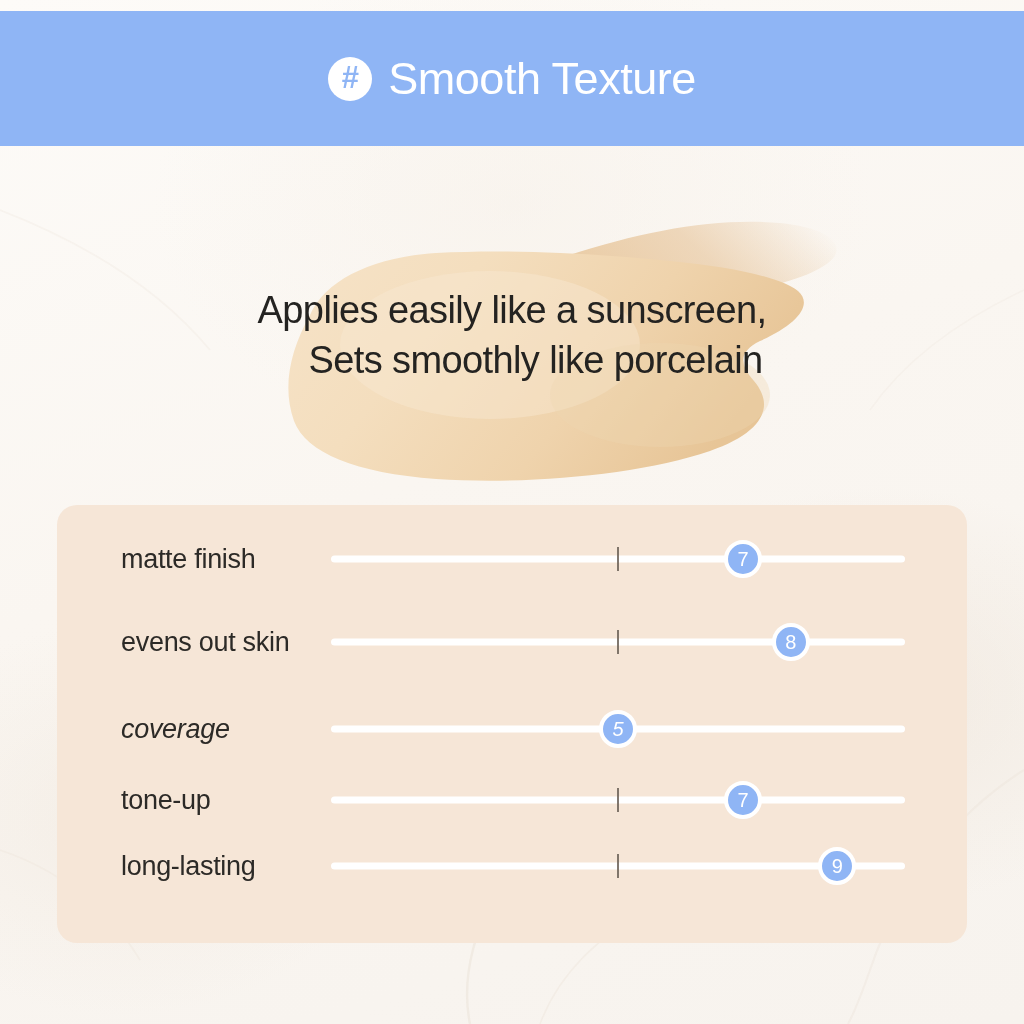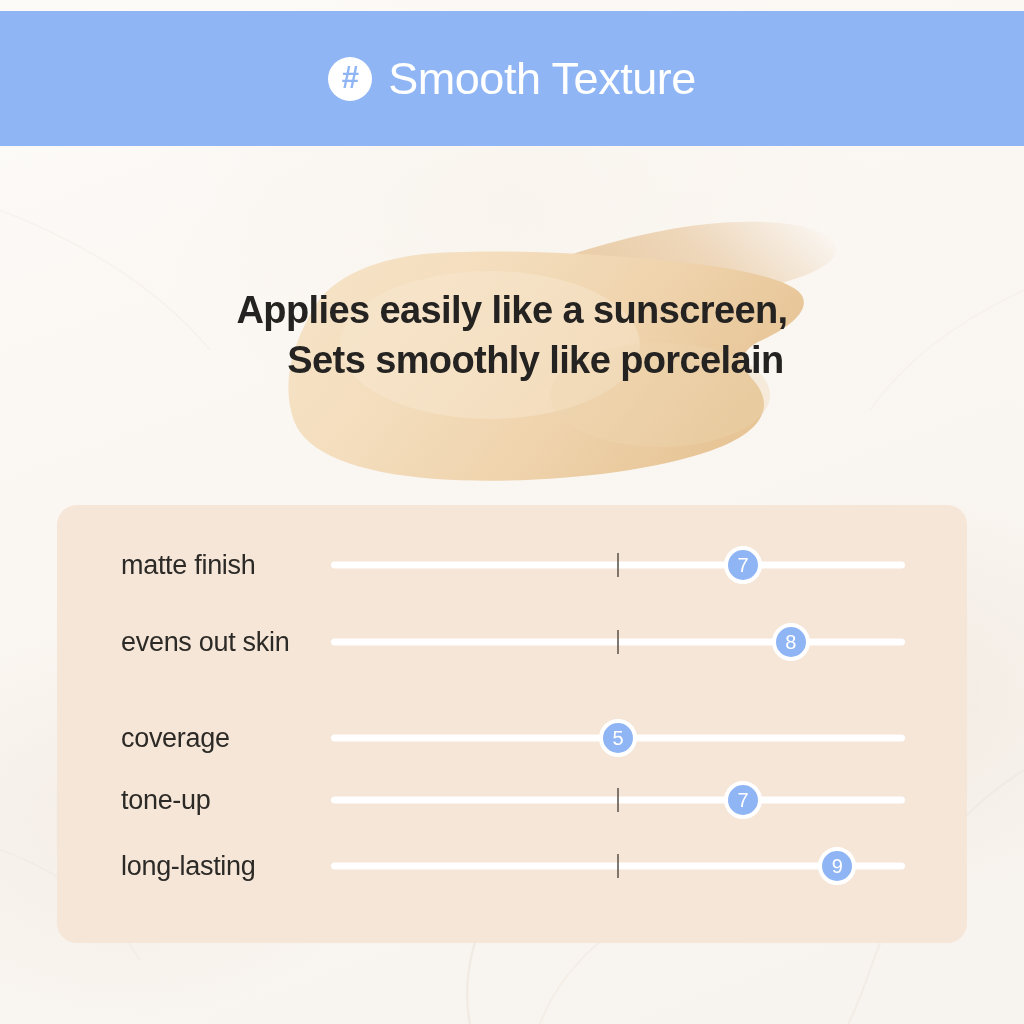--- a/index.html
+++ b/index.html
@@ -56,21 +56,21 @@
   #smear{
     position:absolute;left:240px;top:195px;width:620px;height:300px;
     z-index:1;pointer-events:none;
   }
 
   
   #headline{
     position:absolute;left:0;top:286px;width:1024px;
     text-align:center;z-index:3;
     color:#242321;
-    font-size:38px;font-weight:bold;line-height:1.31;
+    font-size:38px;font-weight:normal;line-height:1.31;
     letter-spacing:-0.6px;
   }
   #headline .l2{display:block;margin-left:47px;}
 
   
   #panel{
     position:absolute;left:57px;top:505px;width:910px;height:438px;
     background:#F6E6D7;
     border-radius:20px;
     z-index:4;
@@ -173,39 +173,39 @@
     </div>
   </div>
 
   <div id="headline">
     <span class="l1">Applies easily like a sunscreen,</span>
     <span class="l2">Sets smoothly like porcelain</span>
   </div>
 
   <div id="panel">
 
-    <div class="row" style="top:40px;padding-left:39px;">
+    <div class="row" style="top:34px;padding-left:39px;">
       <span class="row-label">matte finish</span>
       <span class="track-wrap">
         <span class="track"></span>
         <span class="tick"></span>
         <span class="marker" style="left:71.8%;">7</span>
       </span>
     </div>
 
     <div class="row" style="top:117px;">
       <span class="row-label">evens out skin</span>
       <span class="track-wrap">
         <span class="track"></span>
         <span class="tick"></span>
         <span class="marker" style="left:80.1%;">8</span>
       </span>
     </div>
 
-    <div class="row" style="top:213px;">
+    <div class="row" style="top:204px;font-style:italic;">
       <span class="row-label">coverage</span>
       <span class="track-wrap">
         <span class="track"></span>
         <span class="tick"></span>
         <span class="marker" style="left:50%;">5</span>
       </span>
     </div>
 
     <div class="row" style="top:275px;">
       <span class="row-label">tone-up</span>

